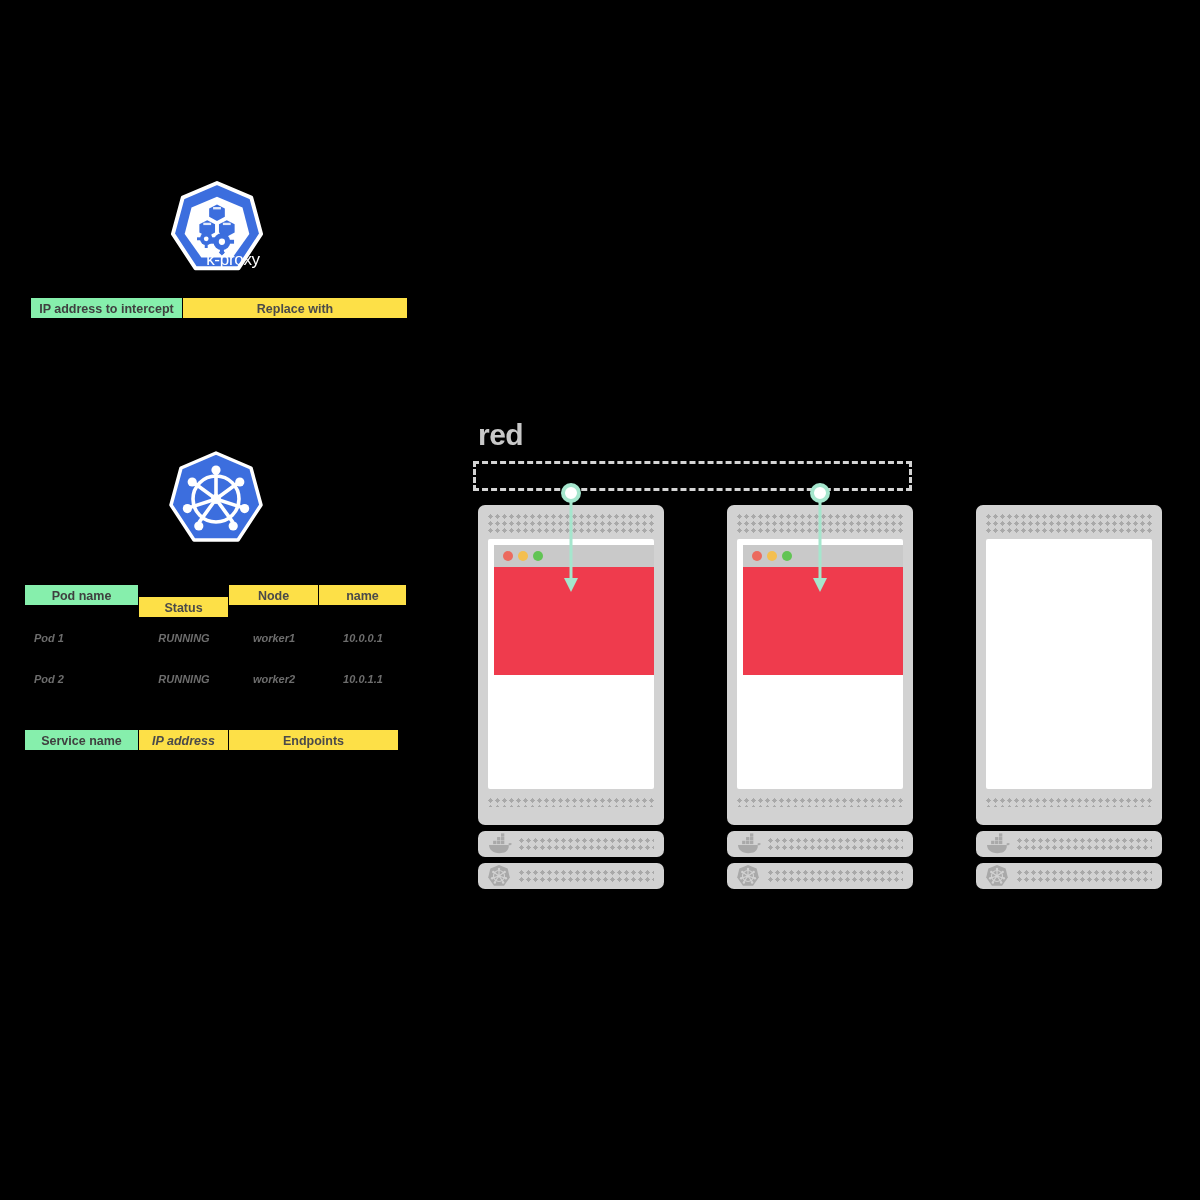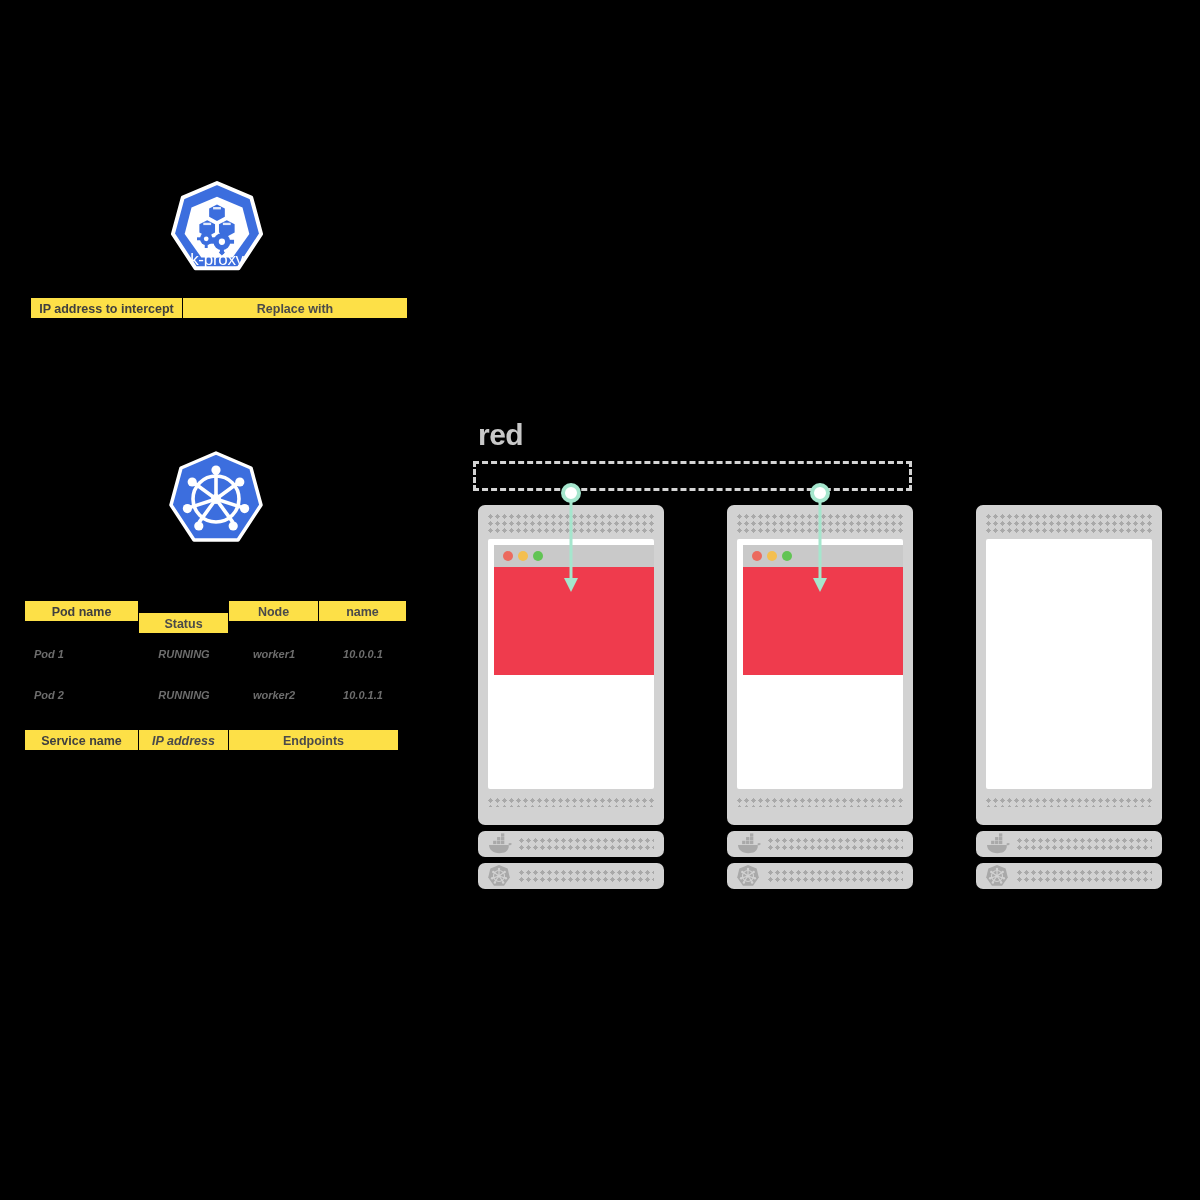--- a/index.html
+++ b/index.html
@@ -17,21 +17,21 @@
     width: 1200px;
     height: 1200px;
     background: #000000;
   }
 
   
   .k-badge { position: absolute; }
   .k-badge svg { display: block; }
   .kproxy-label {
     position: absolute;
-    left: 0;
+    left: 16px;
     width: 100%;
     text-align: center;
     bottom: 8px;
     color: #ffffff;
     font-size: 17px;
     font-weight: 400;
     letter-spacing: -0.3px;
     font-family: "Liberation Sans", sans-serif;
     pointer-events: none;
   }
@@ -50,21 +50,21 @@
     font-size: 12.5px;
     font-weight: bold;
     color: #4a4a4a;
     background: #fde047;
     border: 1px solid #000000;
     border-left: none;
     white-space: nowrap;
     overflow: hidden;
   }
   .hdr-cell.first { border-left: 1px solid #000000; }
-  .hdr-cell.yellow { background: #fde047; color: #3f3f3f; }
+  .hdr-cell.yellow { background: #86efac; color: #3f3f3f; }
 
   .data-row {
     display: flex;
     align-items: center;
     height: 41px;
   }
   .data-cell {
     box-sizing: border-box;
     text-align: center;
     font-size: 11px;
@@ -245,21 +245,21 @@
         <circle cx="73.8" cy="32" r="4.6"></circle>
         <circle cx="78.6" cy="58.6" r="4.6"></circle>
         <circle cx="67.2" cy="76" r="4.6"></circle>
         <circle cx="32.8" cy="76" r="4.6"></circle>
         <circle cx="21.4" cy="58.6" r="4.6"></circle>
         <circle cx="26.2" cy="32" r="4.6"></circle>
       </g>
     </svg>
   </div>
 
-  <div class="tbl" id="pod-table" style="left:24px; top:600px;">
+  <div class="tbl" id="pod-table" style="left:24px; top:584px;">
     <div class="tbl-row">
         <div class="hdr-cell first yellow" style="width: 115px;">Pod name</div>
         <div class="hdr-cell" style="width: 90px; margin-top: 12px;">Status</div>
         <div class="hdr-cell" style="width: 90px;">Node</div>
         <div class="hdr-cell" style="width: 88px;">name</div>
       </div>
     <div id="pod-table-body">
         <div class="data-row">
           <div class="data-cell name" style="width: 115px;">Pod 1</div>
           <div class="data-cell" style="width: 90px;">RUNNING</div>

